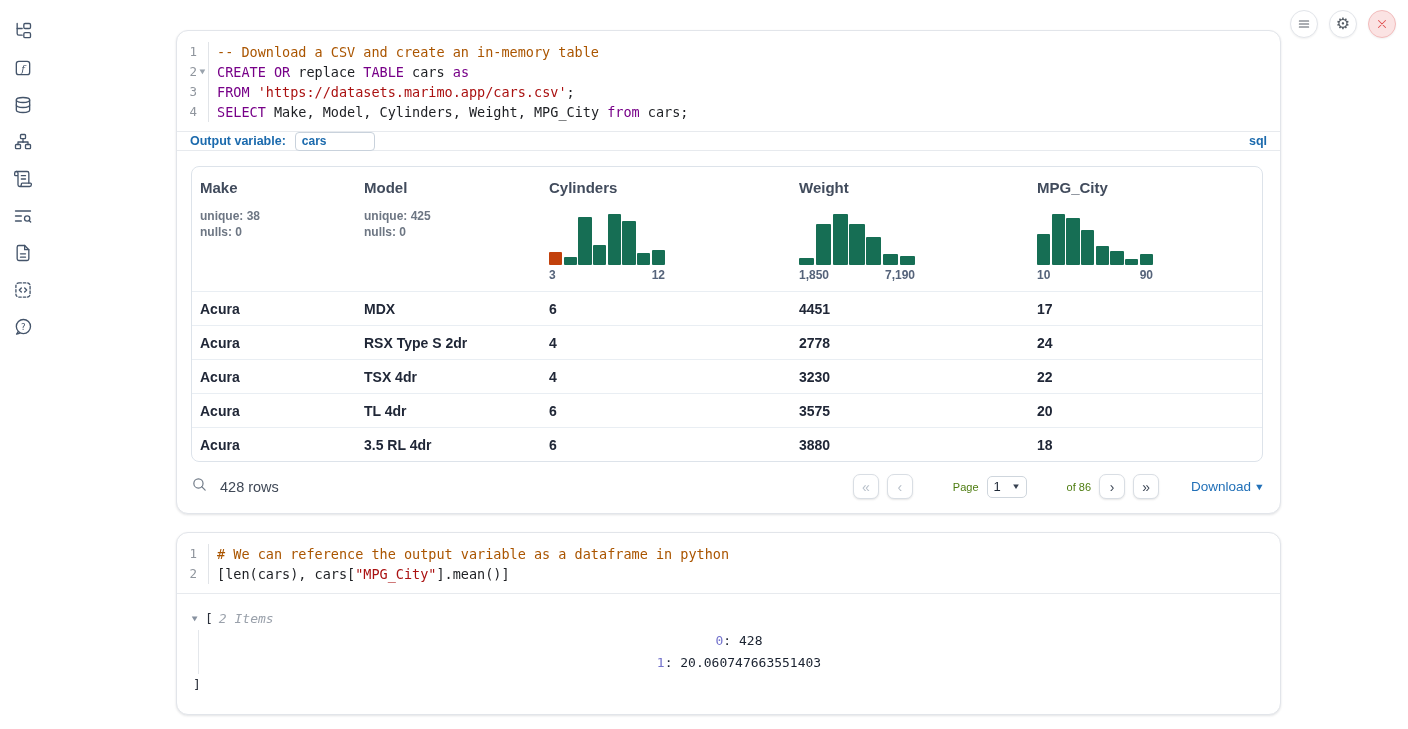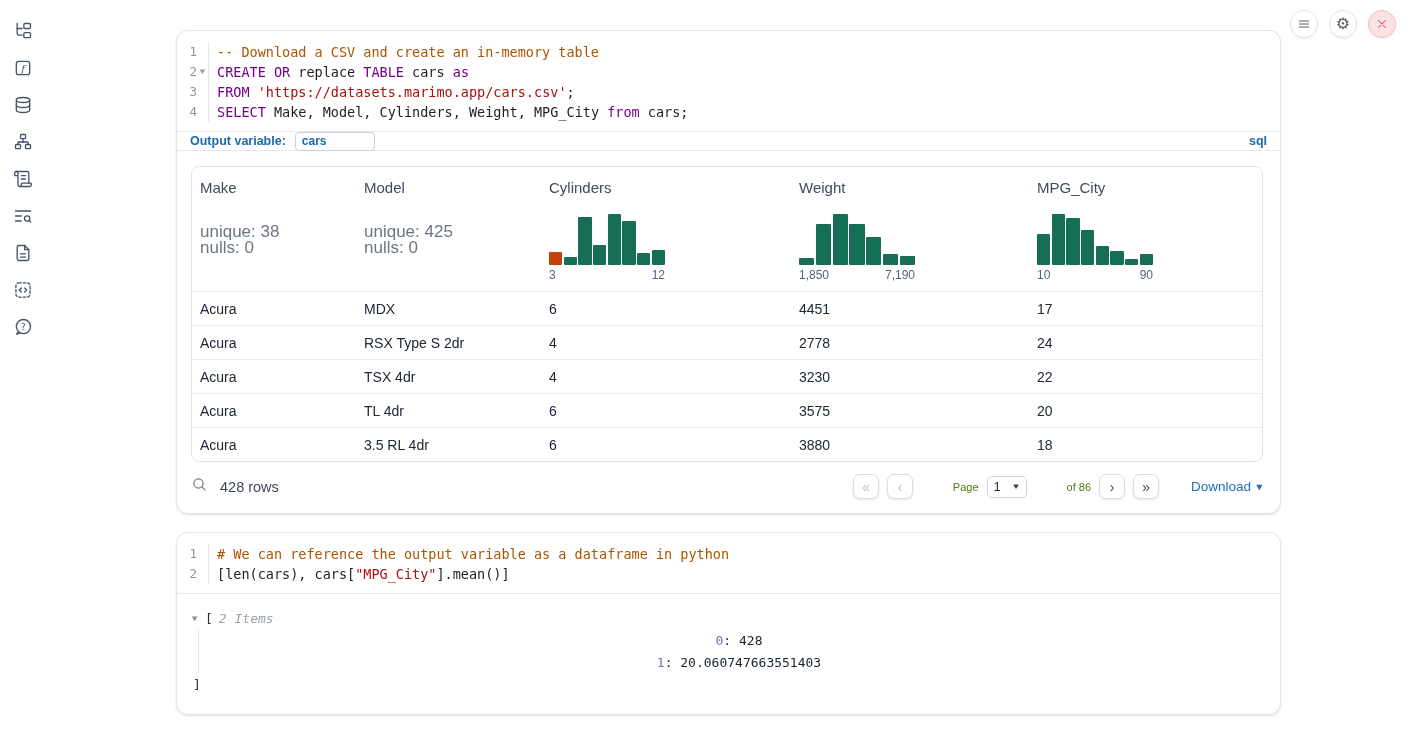--- a/index.html
+++ b/index.html
@@ -47,25 +47,25 @@
   
   .outvar-row { display:flex; align-items:center; gap:9px; padding:4px 13px; height:20px;
     border-top:1px solid #e7eaee; border-bottom:1px solid #e7eaee; }
   .outvar-label { color:#1b6aad; font-weight:bold; font-size:12.5px; }
   .outvar-input { width:80px; height:19px; border:1px solid #c9d2dc; border-radius:4px;
     padding:0 6px; font-family:"Liberation Sans",sans-serif; font-size:12px; font-weight:bold; color:#1b6aad; outline:none; }
   .lang-badge { margin-left:auto; color:#1b6aad; font-weight:bold; font-size:12.5px; }
 
   
   .tbl-wrap { padding:15px 17px 0 14px; }
-  .tbl { border:1px solid #dde3ea; border-radius:8px; overflow:hidden; }
+  .tbl { border:1px solid #dde3ea; border-radius:8px; overflow:hidden;font-weight:bold; }
   .thead { display:grid; grid-template-columns:164px 185px 250px 238px 1fr; height:124px; }
   .th { display:flex; flex-direction:column; padding:12px 8px 9px; }
   .col-name { font-size:15px; color:#414b5c; }
-  .col-stats { margin-top:28px; font-size:17px; color:#6d7683; line-height:16px; }
+  .col-stats { margin-top:12px; font-size:12px; color:#6d7683; line-height:16px; }
   .hist { margin-top:auto; width:116px; }
   .hist-bars { display:flex; align-items:flex-end; gap:1.5px; height:51px; }
   .bar { flex:1 1 0; border-radius:1px; }
   .hist-labels { display:flex; justify-content:space-between; font-size:12px; color:#55637a; margin-top:3px; }
   .tr { display:grid; grid-template-columns:164px 185px 250px 238px 1fr; border-top:1px solid #e9eef3; }
   .td { height:33px; display:flex; align-items:center; padding:0 8px; font-size:14px; color:#202737; }
 
   
   .tbl-footer { display:flex; align-items:center; padding:12px 16px 14px 14px; }
   .search-icon svg { width:17px; height:17px; stroke:#707a87; fill:none; stroke-width:1.7; stroke-linecap:round; }

